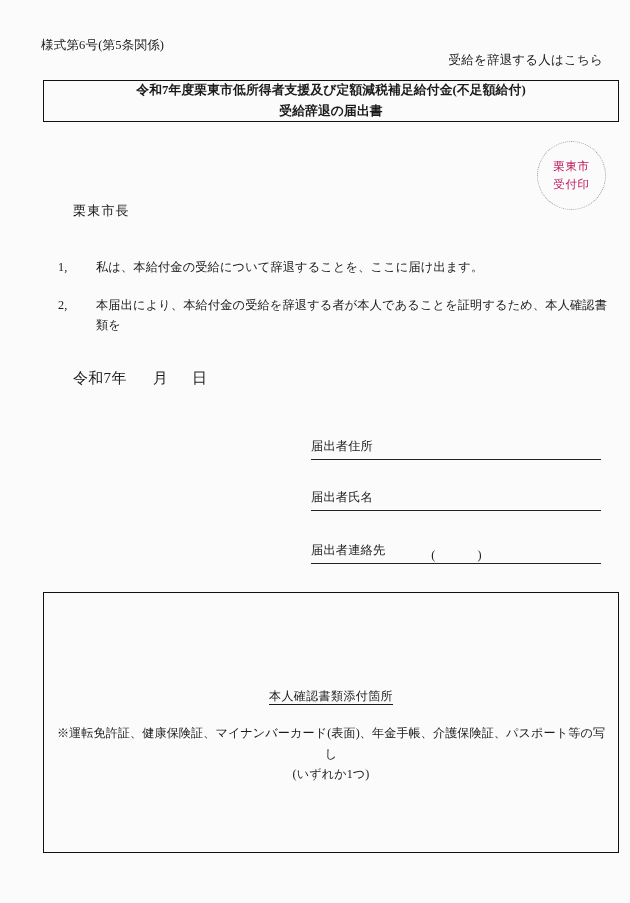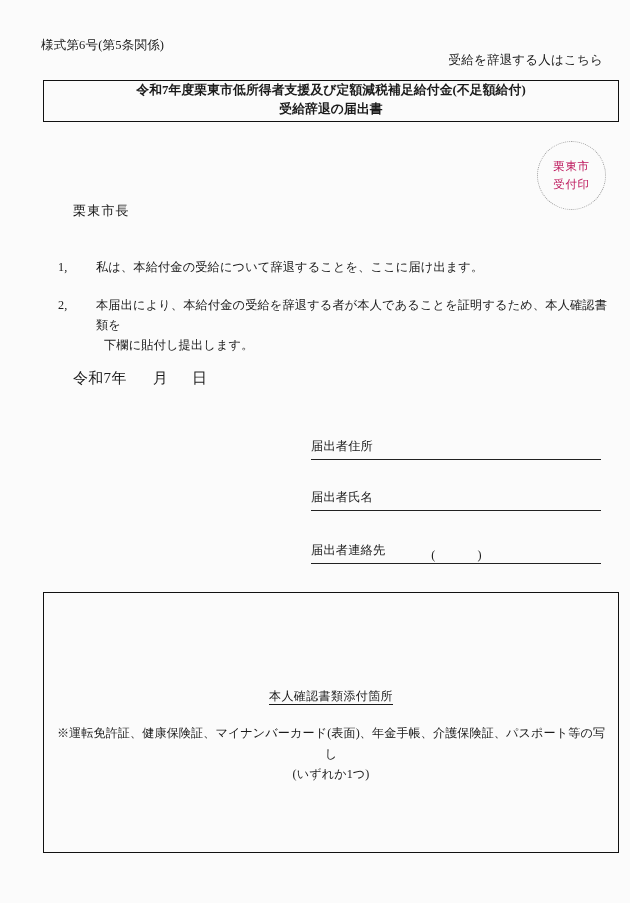--- a/index.html
+++ b/index.html
@@ -46,21 +46,21 @@
     position: absolute;
     left: 27px;
     top: 80px;
     width: 576px;
     height: 42px;
     border: 1.6px solid #111111;
     box-sizing: border-box;
     display: flex;
     flex-direction: column;
     align-items: center;
-    justify-content: flex-start;
+    justify-content: space-between;
   }
   .title-line {
     font-size: 12.8px;
     font-weight: bold;
     line-height: 1.45;
     letter-spacing: 0.1px;
     white-space: nowrap;
   }
 
   
@@ -217,21 +217,20 @@
 
   <div class="clause clause-1">
     <span class="clause-marker">1,</span>
     <span class="clause-body">私は、本給付金の受給について辞退することを、ここに届け出ます。</span>
   </div>
 
   <div class="clause clause-2">
     <span class="clause-marker">2,</span>
     <span class="clause-body">
       <span>本届出により、本給付金の受給を辞退する者が本人であることを証明するため、本人確認書類を</span>
-      <span class="cont">下欄に貼付し提出します。</span>
     </span>
   </div>
 
   <div class="date-line">
     <span>令和7年</span><span class="gap"></span><span>月</span><span class="gap-sm"></span><span>日</span>
   </div>
 
   <div class="sig-field sig-addr">
     <span class="sig-label">届出者住所</span>
   </div>

